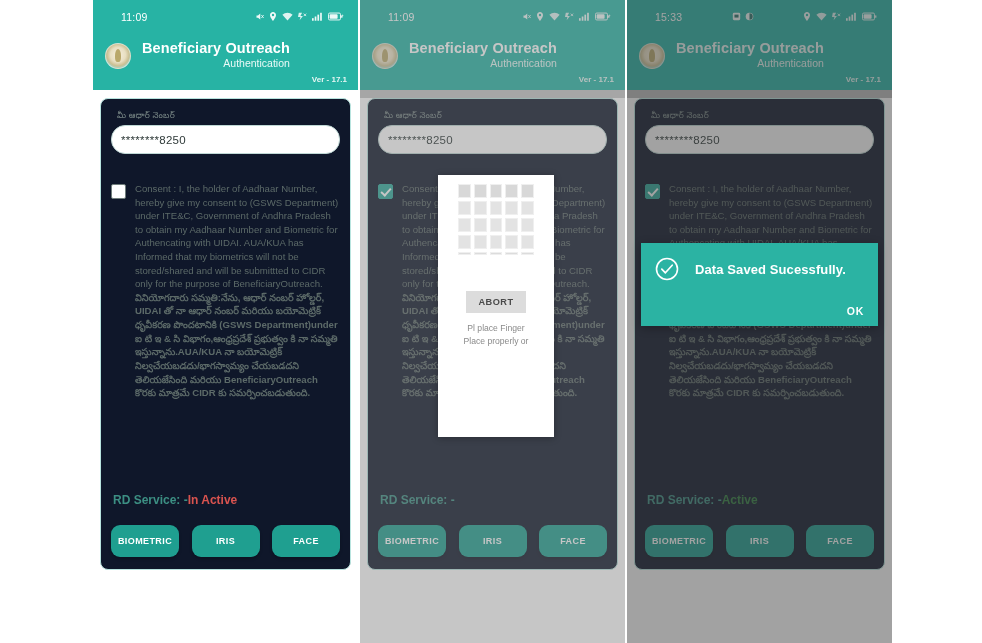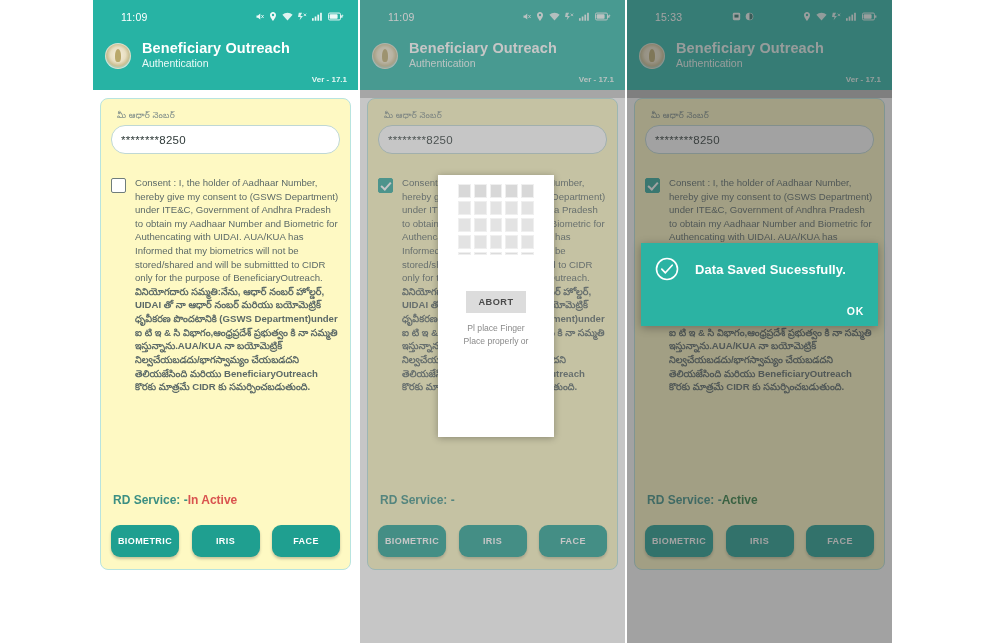--- a/index.html
+++ b/index.html
@@ -70,35 +70,35 @@
   .emblem::after {
     content: "";
     position: absolute; left: 50%; top: 22%;
     transform: translateX(-50%);
     width: 6px; height: 13px;
     background: #b9a86a;
     border-radius: 50% 50% 40% 40%;
   }
   .appbar-txt { margin-left: 11px; line-height: 1.12; }
   .app-title { color: #ffffff; font-size: 14.5px; font-weight: bold; letter-spacing: .1px; }
-  .app-sub { color: #eafaf7; font-size: 10.5px; margin-top: 2px; }
+  .app-sub { color: #eafaf7; font-size: 10.5px; margin-top: 2px; text-align: right; }
   .app-ver {
     position: absolute; right: 11px; bottom: 6px;
     color: #e6f7f4; font-size: 8px; font-weight: bold;
   }
 
   
   .screen {
     position: relative;
     height: 586px;
     background: #ffffff;
   }
   .card {
     margin: 8px 7px 0 7px;
-    background: #fef9c3;
+    background: #0f172a;
     border: 1px solid #b8e4df;
     border-radius: 8px;
     padding: 10px 10px 12px 10px;
     height: 472px;
     position: relative;
   }
   .field-label {
     font-size: 8.5px;
     color: #7b8a88;
     margin: 1px 0 3px 6px;
@@ -114,21 +114,21 @@
     align-items: center;
     padding: 0 9px;
     font-size: 11.5px;
     color: #2f3a39;
     letter-spacing: .3px;
   }
 
   
   .consent {
     display: flex;
-    margin-top: 22px;
+    margin-top: 28px;
     gap: 9px;
   }
   .cbox {
     width: 15px; height: 15px;
     border: 1.6px solid #6f7d7b;
     border-radius: 2px;
     flex: 0 0 auto;
     margin-top: 2px;
     background: #fff;
     position: relative;

